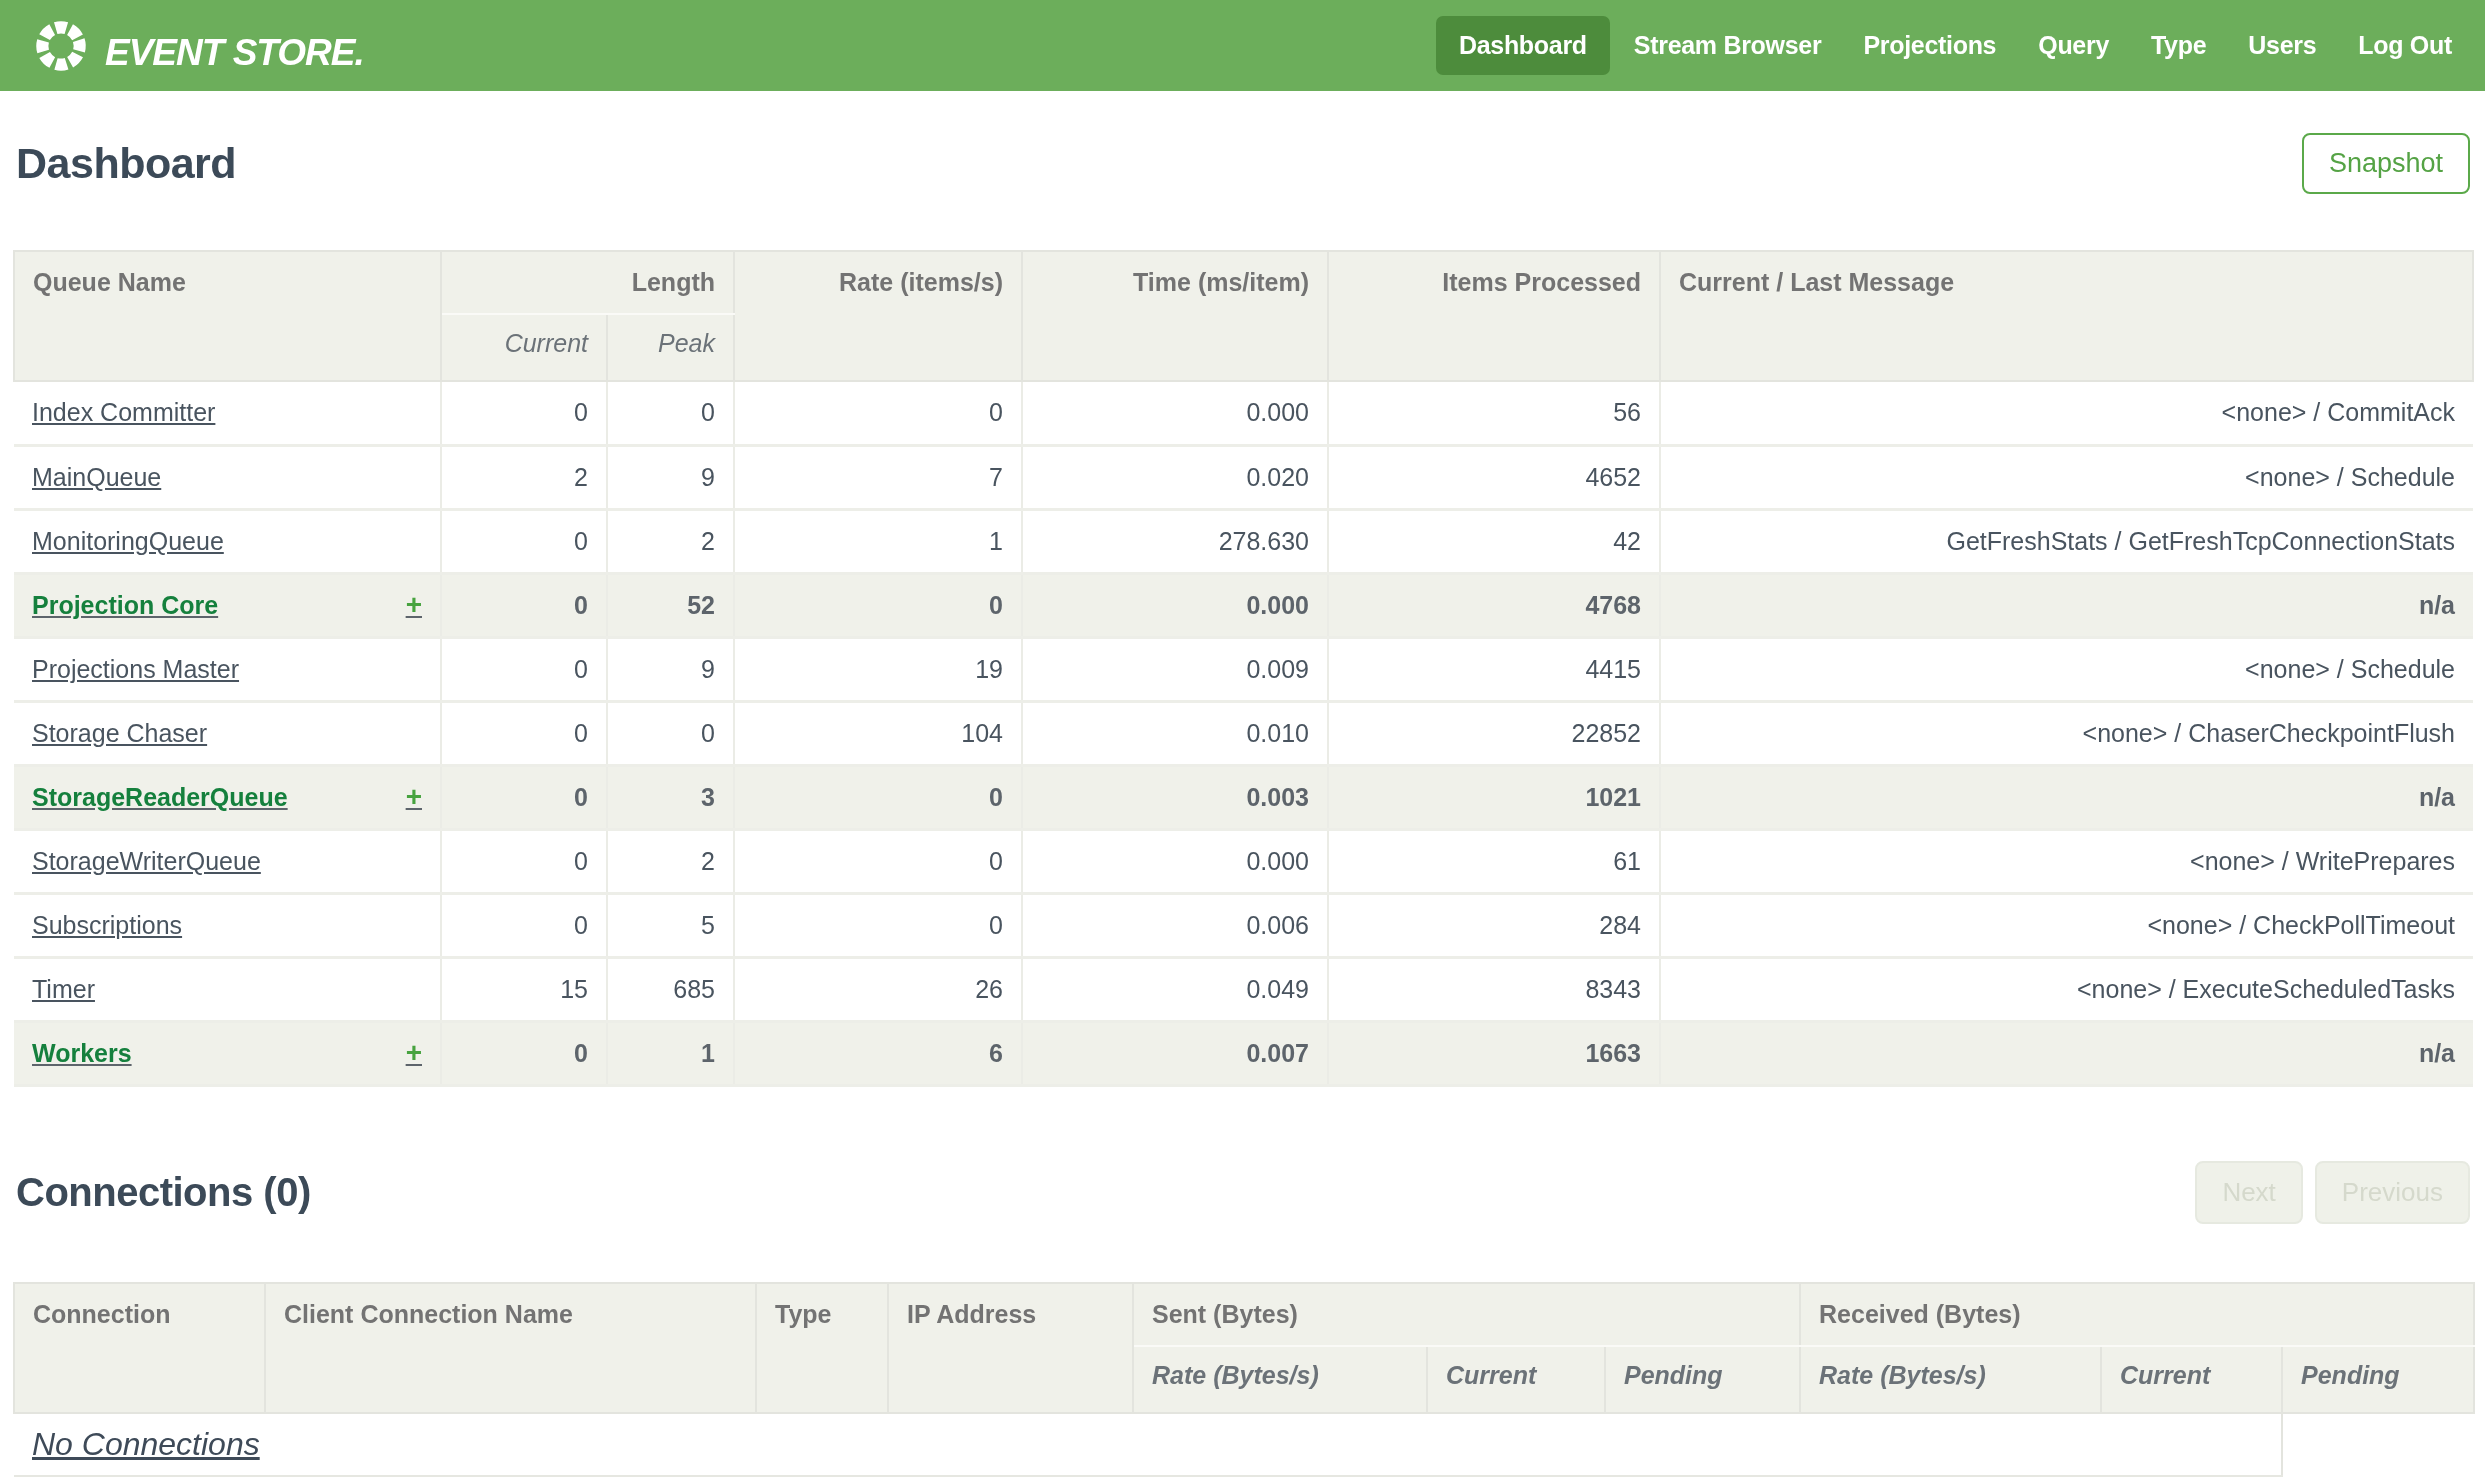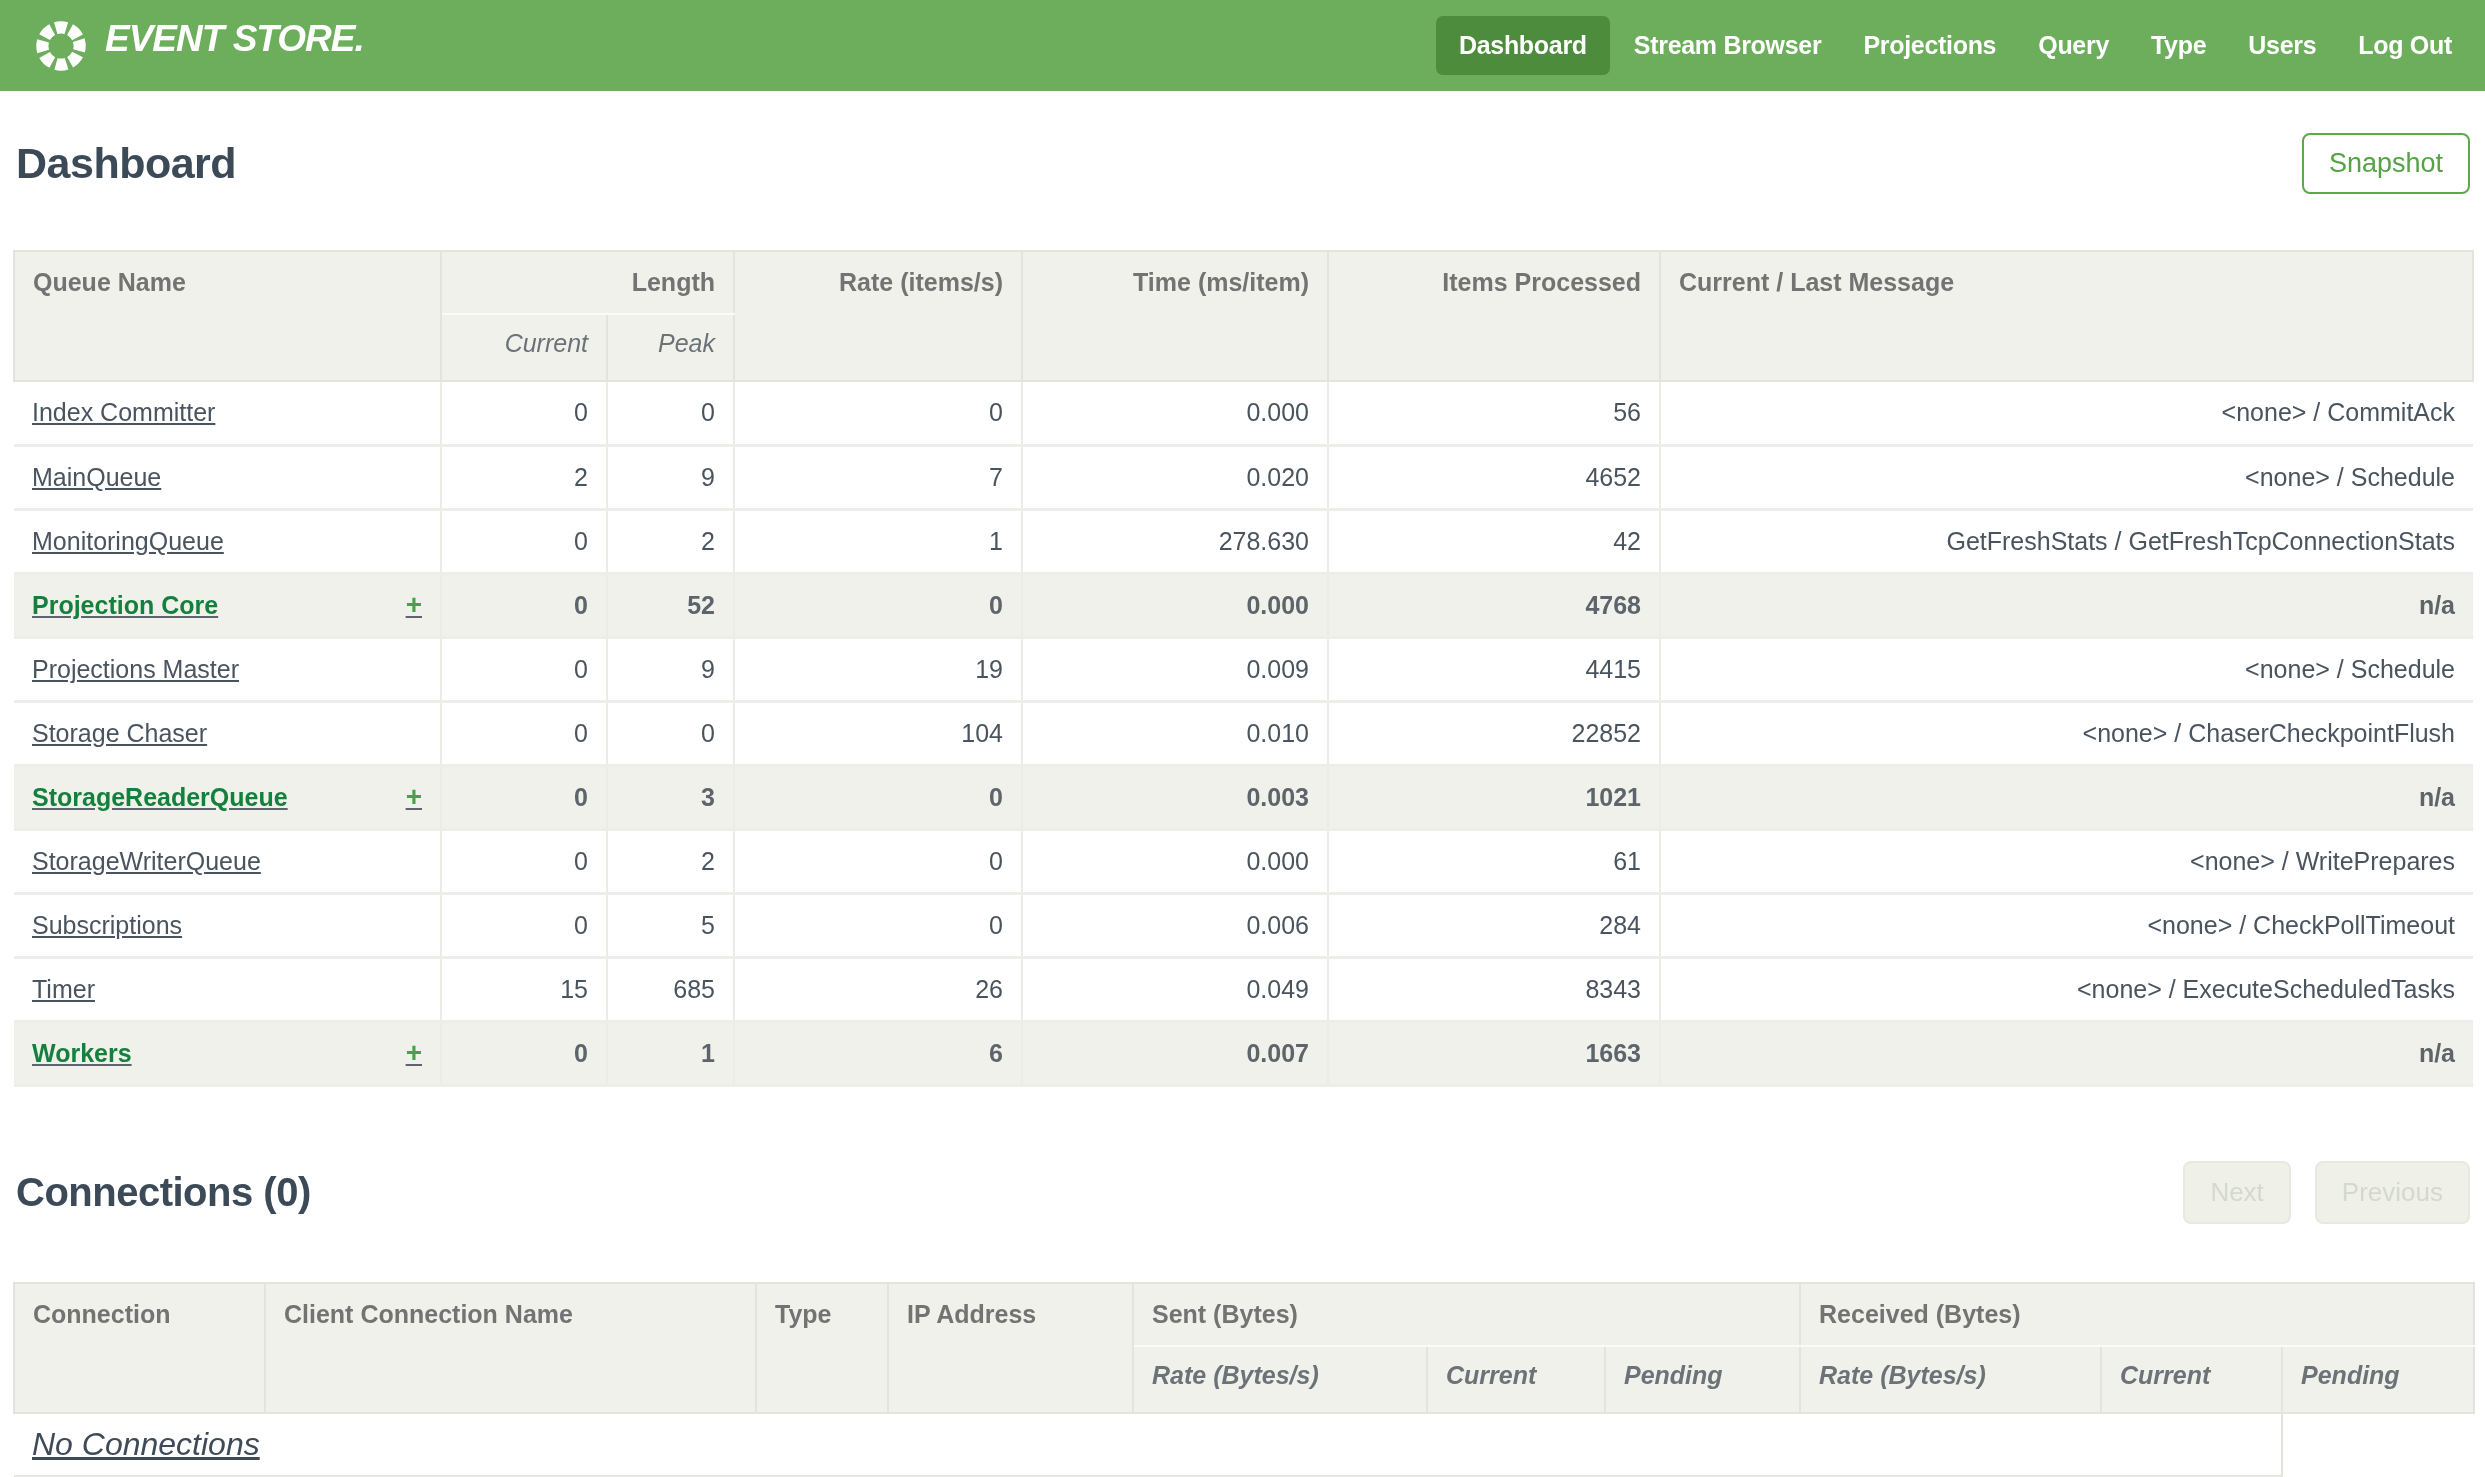--- a/index.html
+++ b/index.html
@@ -5,21 +5,21 @@
   * { margin: 0; padding: 0; box-sizing: border-box; }
   html, body { width: 2486px; height: 1478px; background: #ffffff; overflow: hidden; }
   body { font-family: "Liberation Sans", sans-serif; color: #49545F; }
 
   
   .topbar {
     height: 91px; background: #6CAE5B;
     display: flex; align-items: center;
     padding: 0 16px 0 33px;
   }
-  .logo { display: flex; align-items: flex-start; gap: 16px; }
+  .logo { display: flex; align-items: flex-end; gap: 16px; }
   .logo-mark { display: block; transform: rotate(-18deg); }
   .logo-text {
     color: #ffffff; font-size: 37px; font-weight: bold; font-style: italic;
     letter-spacing: -1px; white-space: nowrap;
   }
   .nav { margin-left: auto; display: flex; align-items: center; }
   .nav-item {
     color: #ffffff; font-size: 25px; font-weight: bold;
     padding: 15px 18px; border-radius: 7px; letter-spacing: -0.3px;
     cursor: pointer; white-space: nowrap; margin-left: 6px;
@@ -69,21 +69,21 @@
   .queues-table tr.group .q-name { color: #15803d; }
   .name-cell-inner { display: flex; align-items: center; justify-content: space-between; }
   .expand-icon { color: #47A33F; font-weight: bold; font-size: 28px; cursor: pointer; padding-left: 12px; }
 
   
   .connections-header {
     display: flex; align-items: center; justify-content: space-between;
     margin: 74px 3px 58px 3px;
   }
   .connections-title { font-size: 40px; font-weight: bold; color: #3C4A58; letter-spacing: -0.5px; }
-  .pager { display: flex; gap: 24px; }
+  .pager { display: flex; gap: 12px; }
   .pager-btn {
     background: #EFF1E9; color: #D5D9CC; border: 2px solid #E6E9E0;
     border-radius: 8px; font-size: 26px; padding: 14px 25px;
     font-family: "Liberation Sans", sans-serif; cursor: default;
   }
   .conn-table thead th.group-head { border-bottom-color: #FAFAF7; }
   .conn-table td.empty-cell {
     font-style: italic; color: #3E4A58; font-size: 32px; height: 62px;
     border-right: 2px solid #E3E4DE; border-bottom: 3px solid #E6E7E1; border-left: none;
   }

